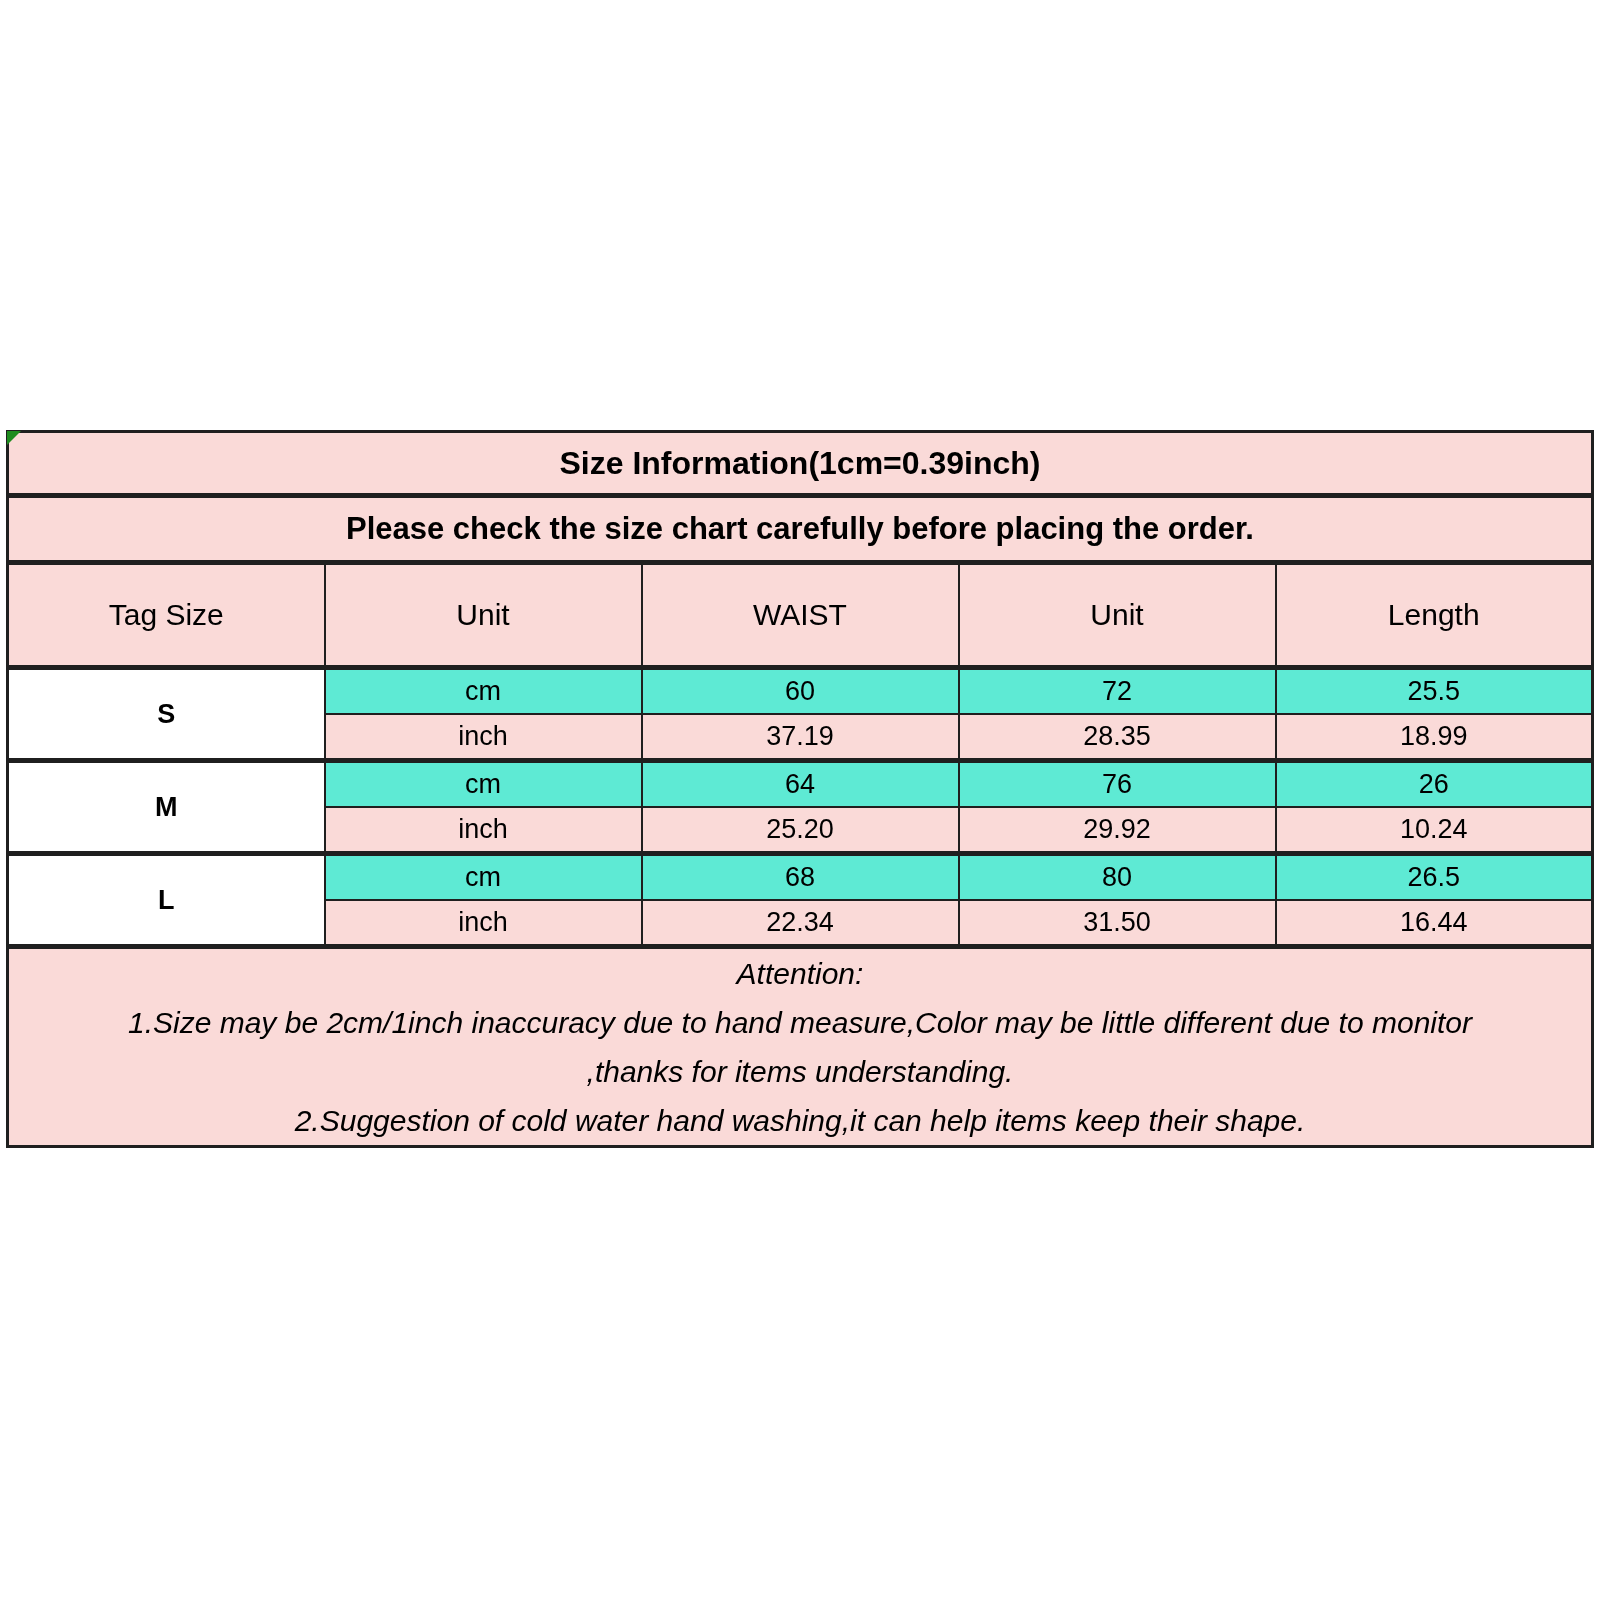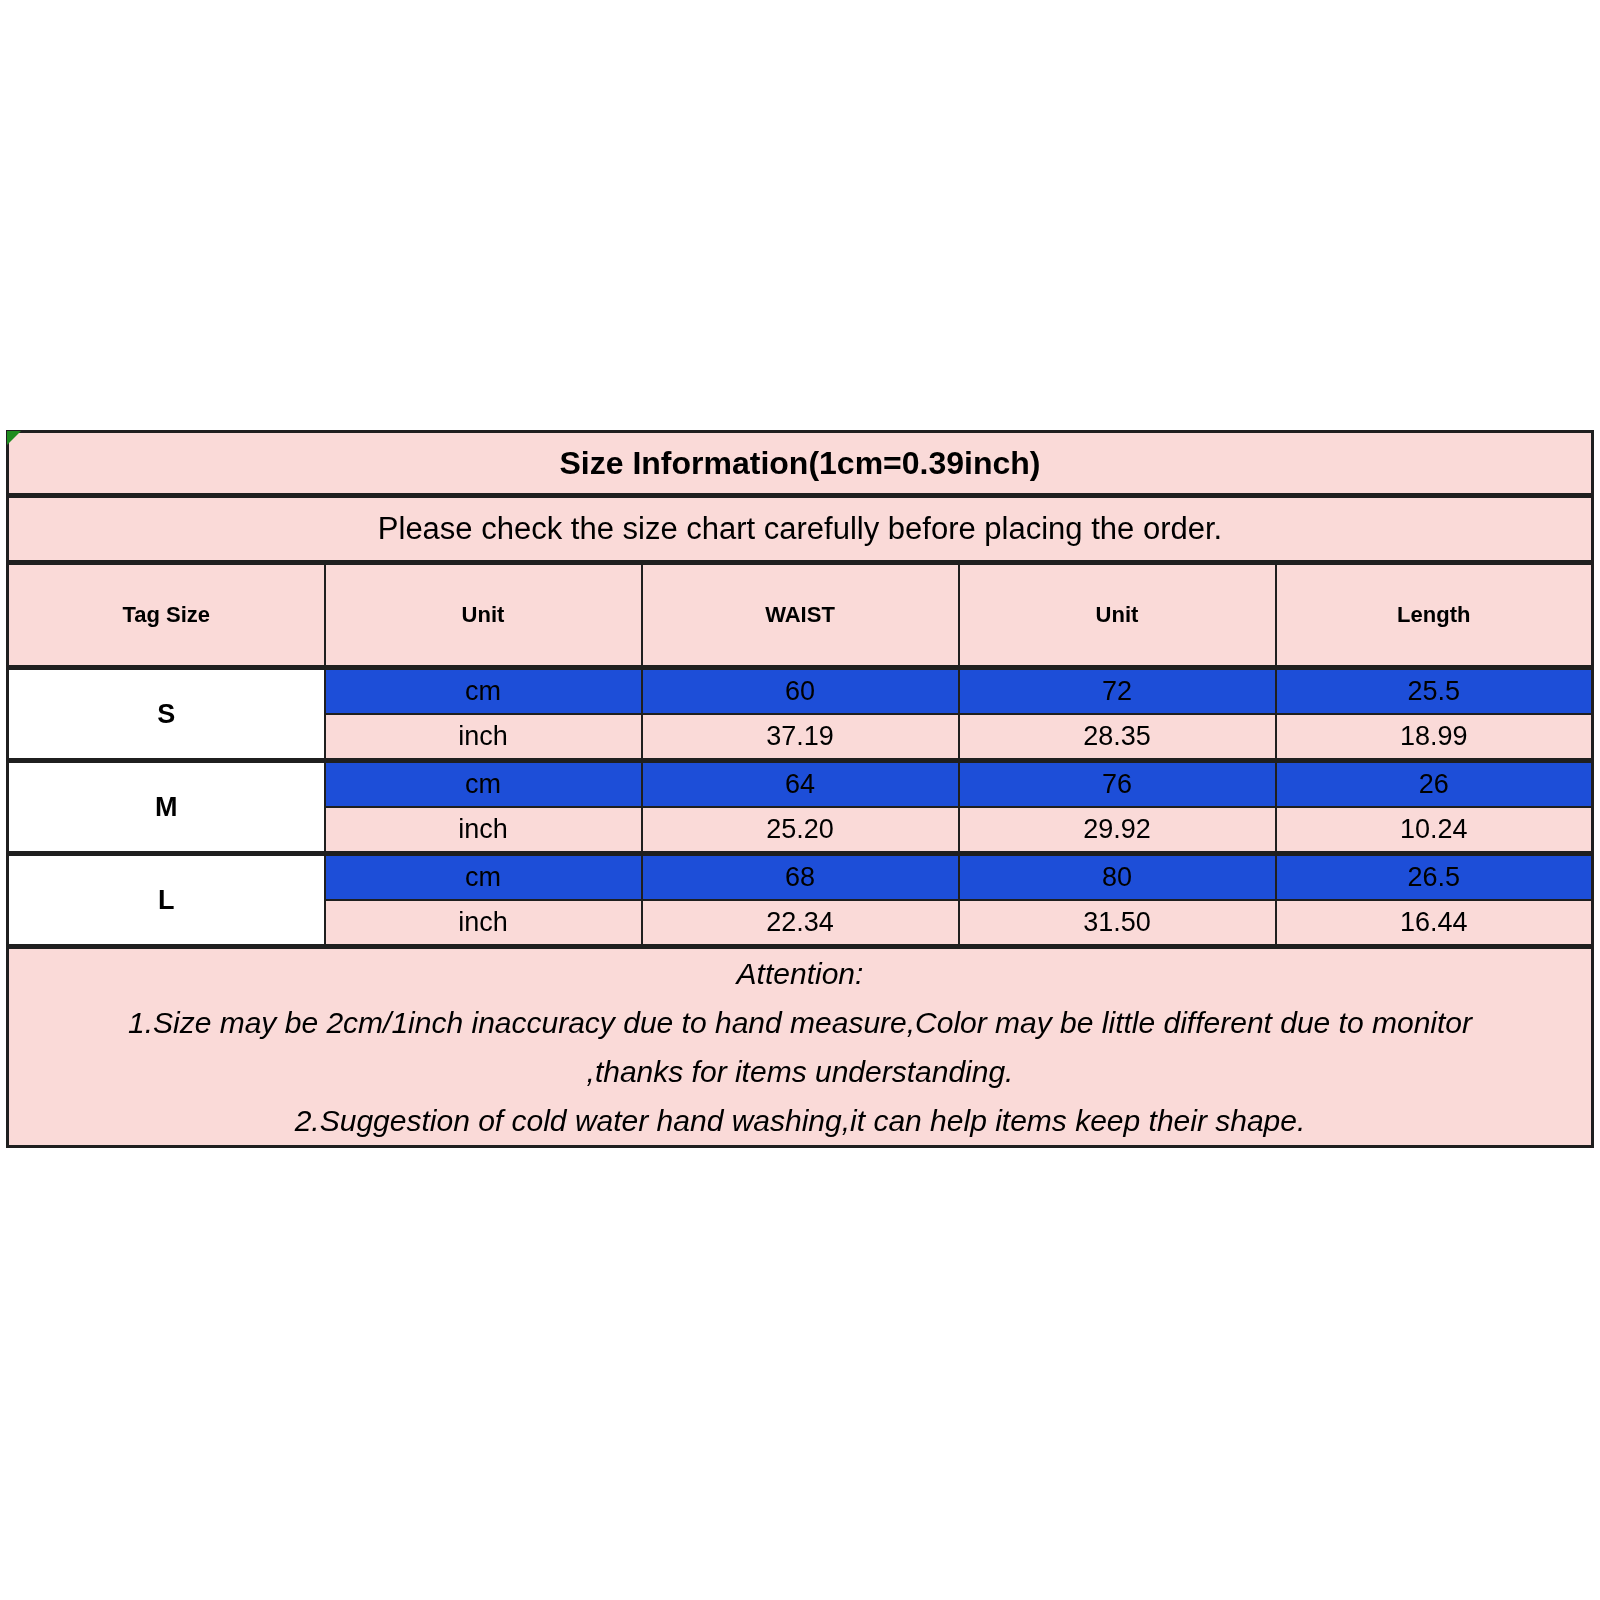--- a/index.html
+++ b/index.html
@@ -36,35 +36,35 @@
   }
   .size-table td, .size-table th {
     border: 2px solid #1f1f1f;
     text-align: center;
     vertical-align: middle;
     overflow: hidden;
     padding: 0;
   }
   tr.thick td, tr.thick th { border-top-width: 5px; }
   .pink  { background: #fadad8; }
-  .white { background: #1d4ed8; }
+  .white { background: #5eead4; }
   .title-cell {
     height: 60px;
     font-size: 32px;
     font-weight: bold;
   }
   .subtitle-cell {
     height: 62px;
     font-size: 31px;
-    font-weight: normal;
+    font-weight: bold;
   }
   .header-row th {
     height: 100px;
-    font-size: 22px;
-    font-weight: bold;
+    font-size: 30px;
+    font-weight: normal;
   }
   .data-row td {
     height: 43px;
     font-size: 27px;
   }
   .tag-cell {
     background: #ffffff;
     font-size: 33px;
     font-weight: bold;
   }

